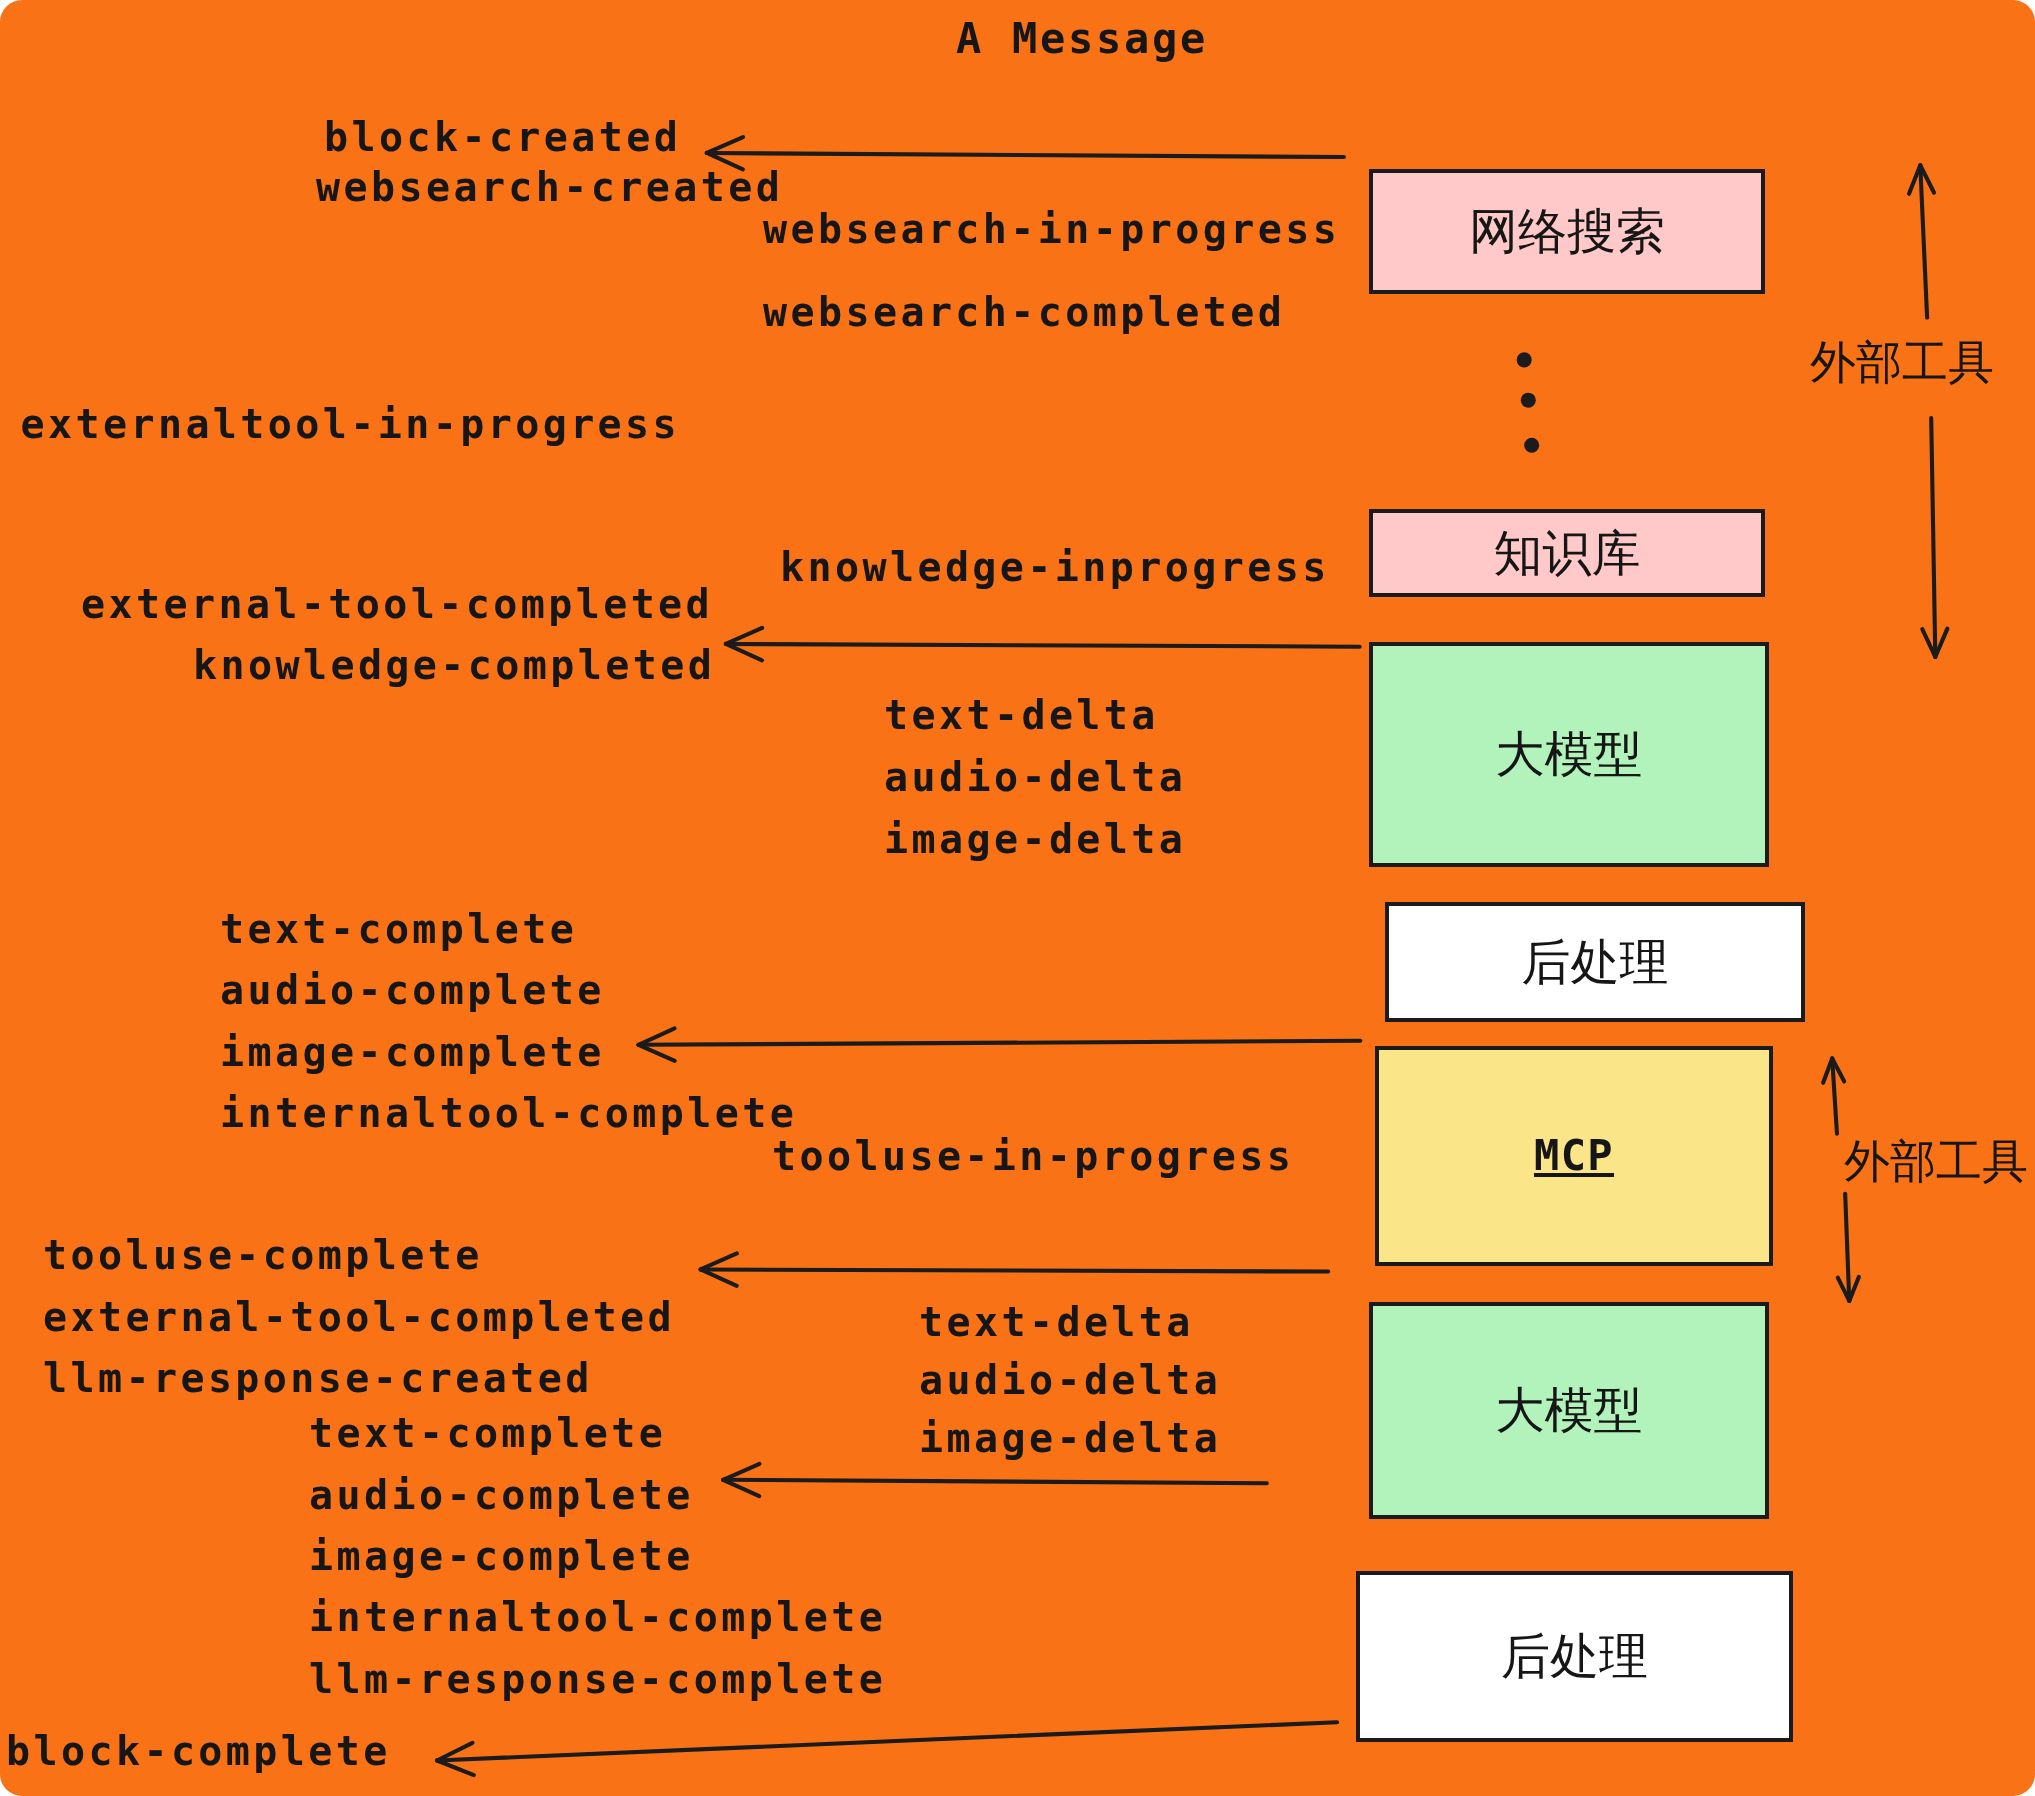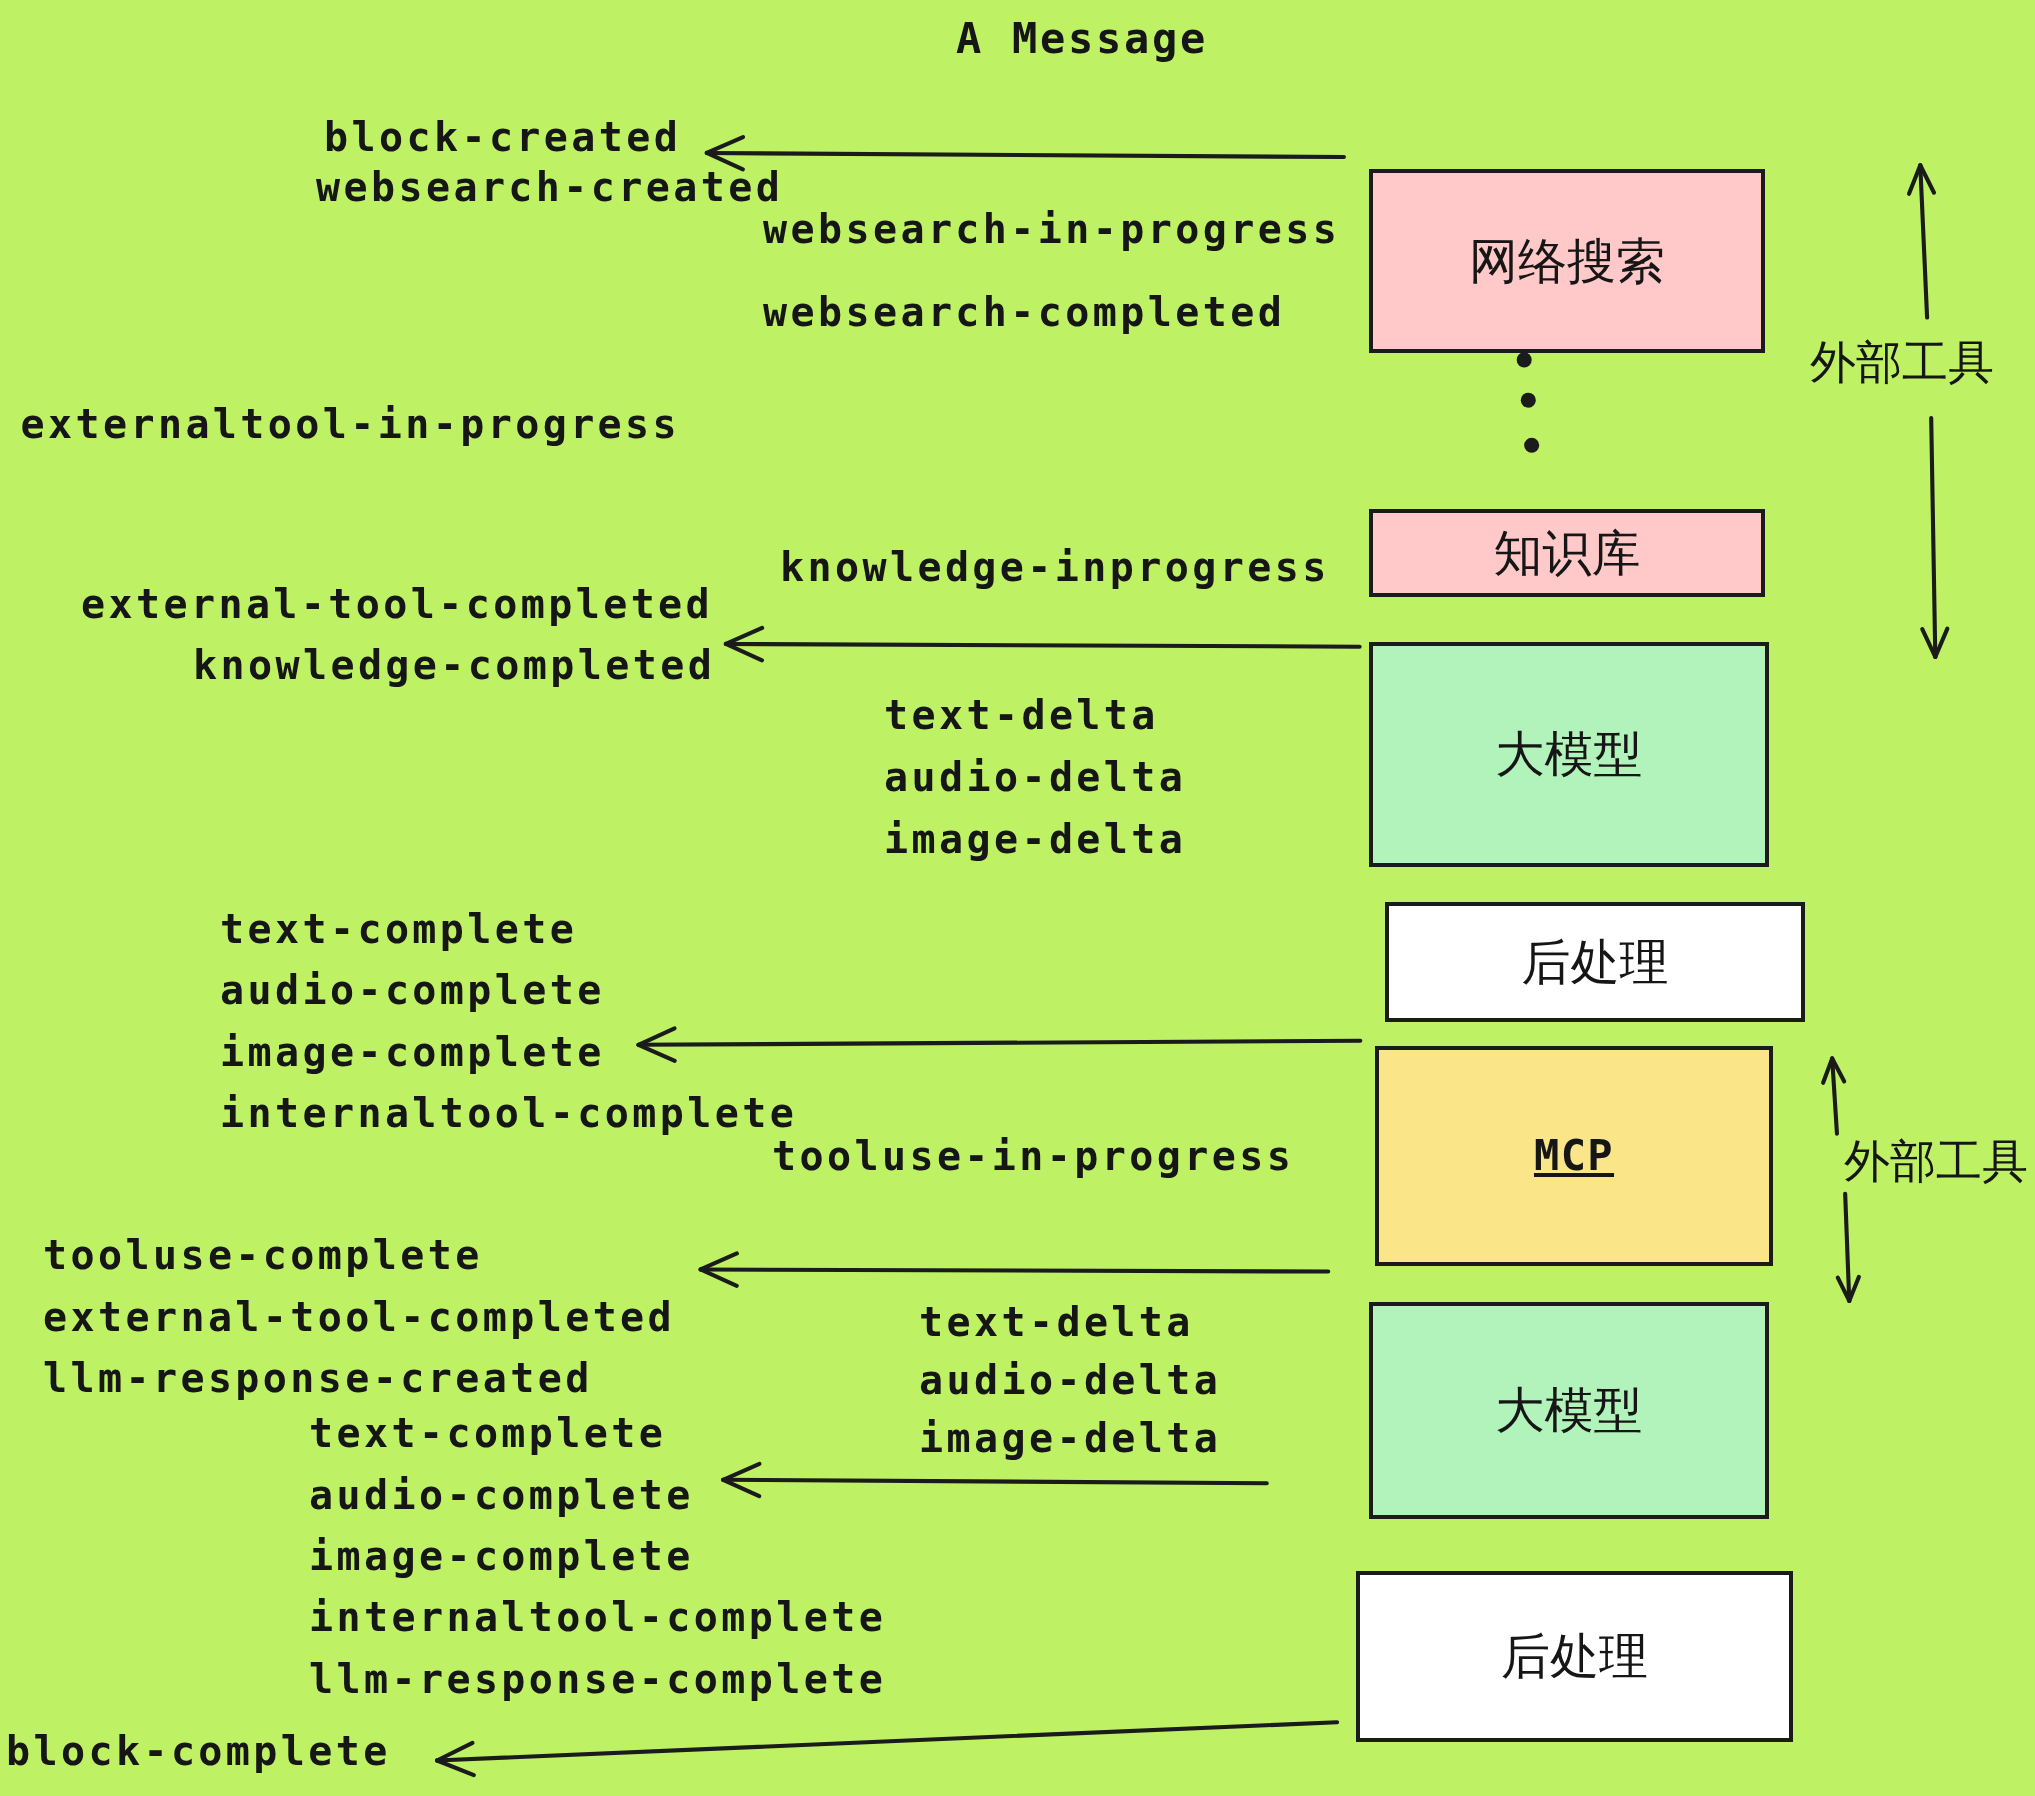--- a/index.html
+++ b/index.html
@@ -1,18 +1,19 @@
 <!DOCTYPE html>
 <html style="font-size:11px"><head>
 <meta charset="utf-8">
 <style>
   html,body{margin:0;padding:0;background:#ffffff;}
   .canvas{
-    position:relative;width:2035px;height:1796px;background:#bef264;overflow:hidden;
+    position:relative;width:2035px;height:1796px;background:#f97316;overflow:hidden;
     font-family:"DejaVu Sans Mono","Liberation Mono",monospace;
+    border-radius:22px;
   }
   .title{
     position:absolute;left:956px;top:15px;
     font:bold 42px/48px "DejaVu Sans Mono","Liberation Mono",monospace;
     letter-spacing:2.7px;color:#161616;white-space:nowrap;
   }
   .evt{
     position:absolute;
     font:bold 40px/44px "DejaVu Sans Mono","Liberation Mono",monospace;
     letter-spacing:3.4px;color:#161616;white-space:nowrap;
@@ -36,21 +37,21 @@
     color:#161616;white-space:nowrap;
   }
   svg.arrows{position:absolute;left:0;top:0;width:2035px;height:1796px;}
 </style>
 </head>
 <body>
 
 <div class="canvas">
   <div class="title">A Message</div>
   <div id="boxes">
-      <div class="box" style="left: 1369px; top: 169px; width: 396px; height: 184px; background: rgb(255, 201, 201);">
+      <div class="box" style="left: 1369px; top: 169px; width: 396px; height: 125px; background: rgb(255, 201, 201);">
         <span class="lbl">网络搜索</span>
       </div>
       <div class="box" style="left: 1369px; top: 509px; width: 396px; height: 88px; background: rgb(255, 201, 201);">
         <span class="lbl">知识库</span>
       </div>
       <div class="box" style="left: 1369px; top: 642px; width: 400px; height: 225px; background: rgb(178, 242, 187);">
         <span class="lbl">大模型</span>
       </div>
       <div class="box" style="left: 1385px; top: 902px; width: 420px; height: 120px; background: rgb(255, 255, 255);">
         <span class="lbl">后处理</span>

